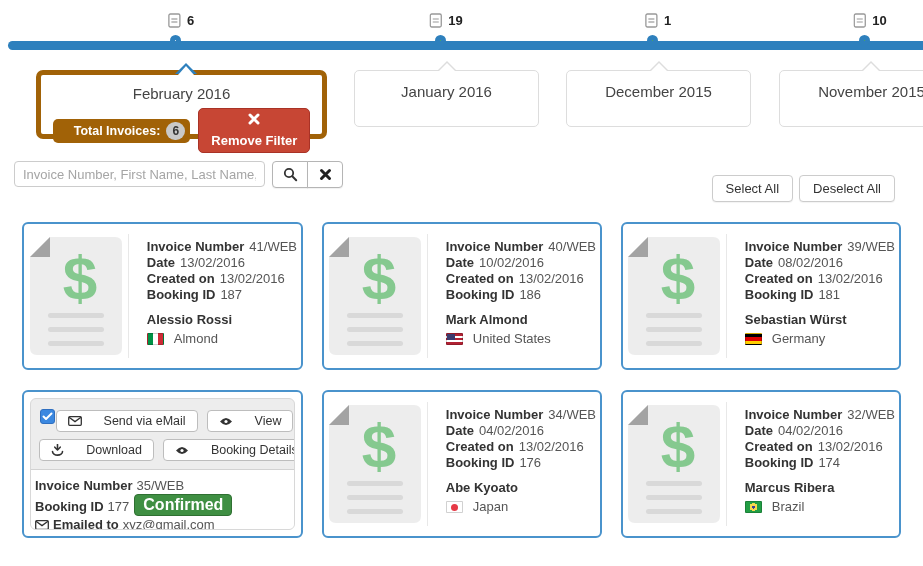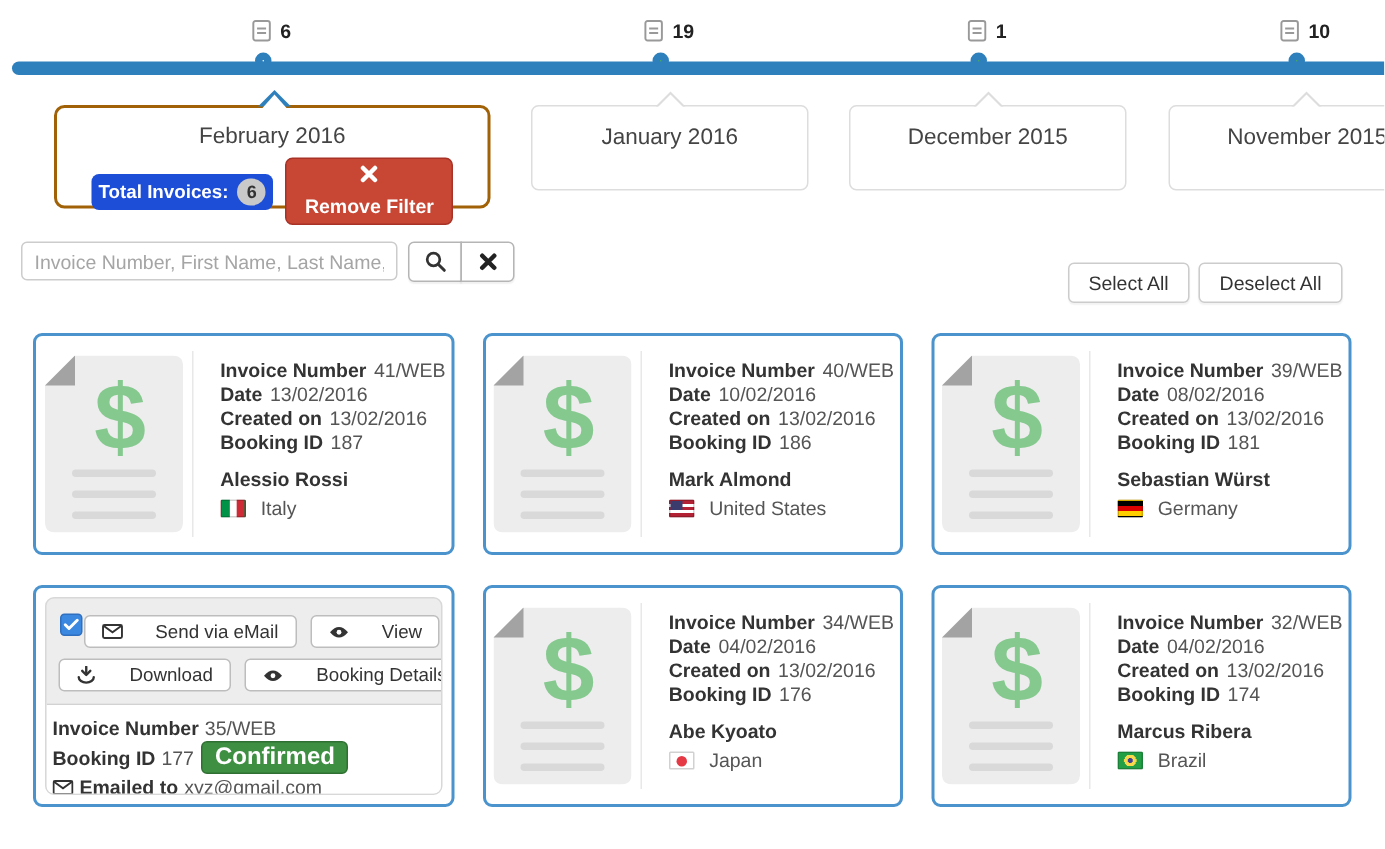--- a/index.html
+++ b/index.html
@@ -13,36 +13,36 @@
   .timeline-bar { position:absolute; top:41px; left:8px; right:0; height:9px;
     background:#2e80bd; border-radius:5px 0 0 5px; }
   .tnode { position:absolute; top:35px; width:11px; height:11px; border:5px solid #2e80bd;
     border-radius:50%; background:#4caf50; }
   .tnode.active { background:#fff; }
 
   .month-box { position:absolute; top:70px; background:#fff; border:1px solid #ddd;
     border-radius:5px; text-align:center; }
   .month-box .title { font-size:15px; color:#444; }
   .month-gray { height:57px; width:185px; padding-top:12px; }
-  .month-active { left:36px; width:291px; height:69px; border:2px solid #a16207;
+  .month-active { left:36px; width:291px; height:69px; border:5px solid #a16207;
     border-radius:7px; padding-top:10px; }
   .notch { position:absolute; top:-10px; width:0; height:0;
     border-left:10px solid transparent; border-right:10px solid transparent;
     border-bottom:10px solid #ddd; }
   .notch::after { content:""; position:absolute; left:-9px; top:2px; width:0; height:0;
     border-left:9px solid transparent; border-right:9px solid transparent;
     border-bottom:9px solid #fff; }
   .month-active .notch { border-bottom-color:#2e80bd; top:-12px;
     border-left-width:11px; border-right-width:11px; border-bottom-width:11px; }
   .month-active .notch::after { left:-8px; top:3px; border-left-width:8px;
     border-right-width:8px; border-bottom-width:9px; }
 
   .filter-row { display:flex; justify-content:center; gap:8px; margin-top:6px; align-items:center; }
-  .badge-total { background:#1d4ed8; color:#fff; font-size:12.5px; font-weight:bold;
-    border-radius:5px; padding:3px 5px 3px 5px; display:flex; align-items:center; gap:6px; }
+  .badge-total { background:#a16207; color:#fff; font-size:12.5px; font-weight:bold;
+    border-radius:5px; padding:3px 5px 3px 21px; display:flex; align-items:center; gap:6px; }
   .badge-count { background:#c9c9c9; color:#333; border-radius:9px; min-width:19px; height:18px;
     display:inline-flex; align-items:center; justify-content:center; font-size:12px; padding:0 4px; }
   .btn-remove { background:#c74634; border:1px solid #a93226; color:#fff; font-size:13px;
     font-weight:bold; border-radius:5px; padding:4px 12px; display:flex; align-items:center;
     gap:8px; cursor:pointer;flex-direction:column; }
 
   
   .search-input { position:absolute; left:14px; top:161px; width:251px; height:26px;
     border:1px solid #ccc; border-radius:4px; padding:0 8px; font-size:13px; color:#555;
     font-family:"Liberation Sans", sans-serif; }
@@ -209,21 +209,21 @@
           </svg>
       </div>
       <div class="info">
         <div class="iline"><span class="lbl">Invoice Number</span><span>41/WEB</span></div>
         <div class="iline"><span class="lbl">Date</span><span>13/02/2016</span></div>
         <div class="iline"><span class="lbl">Created on</span><span>13/02/2016</span></div>
         <div class="iline"><span class="lbl">Booking ID</span><span>187</span></div>
         <div class="cust-name">Alessio Rossi</div>
         <div class="country-line">
             <span class="flag" data-flag="italy"></span>
-            <span>Italy</span>
+            <span>Almond</span>
           </div>
       </div>
     </div>
 
     <div class="card">
       <div class="icon-wrap">
         <svg width="92" height="118" viewBox="0 0 92 118">
             <path d="M20 0 H85 Q92 0 92 7 V111 Q92 118 85 118 H7 Q0 118 0 111 V20 Z" fill="#ededed"></path>
             <path d="M20 0 L0 20 H20 Z" fill="#a3a3a3"></path>
             <text x="50" y="62" font-family="Liberation Sans, sans-serif" font-size="62" font-weight="bold" fill="#85c98f" text-anchor="middle">$</text>

